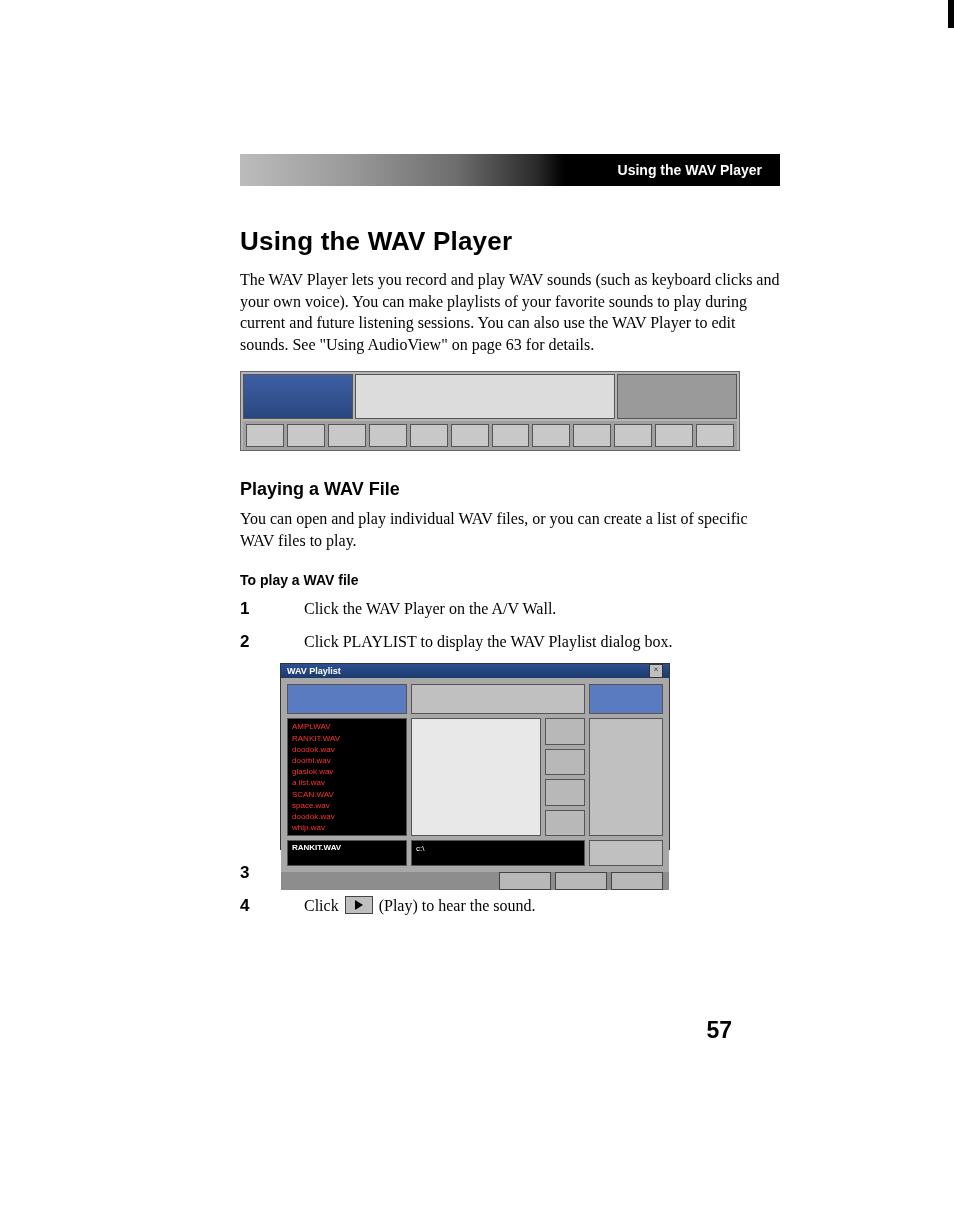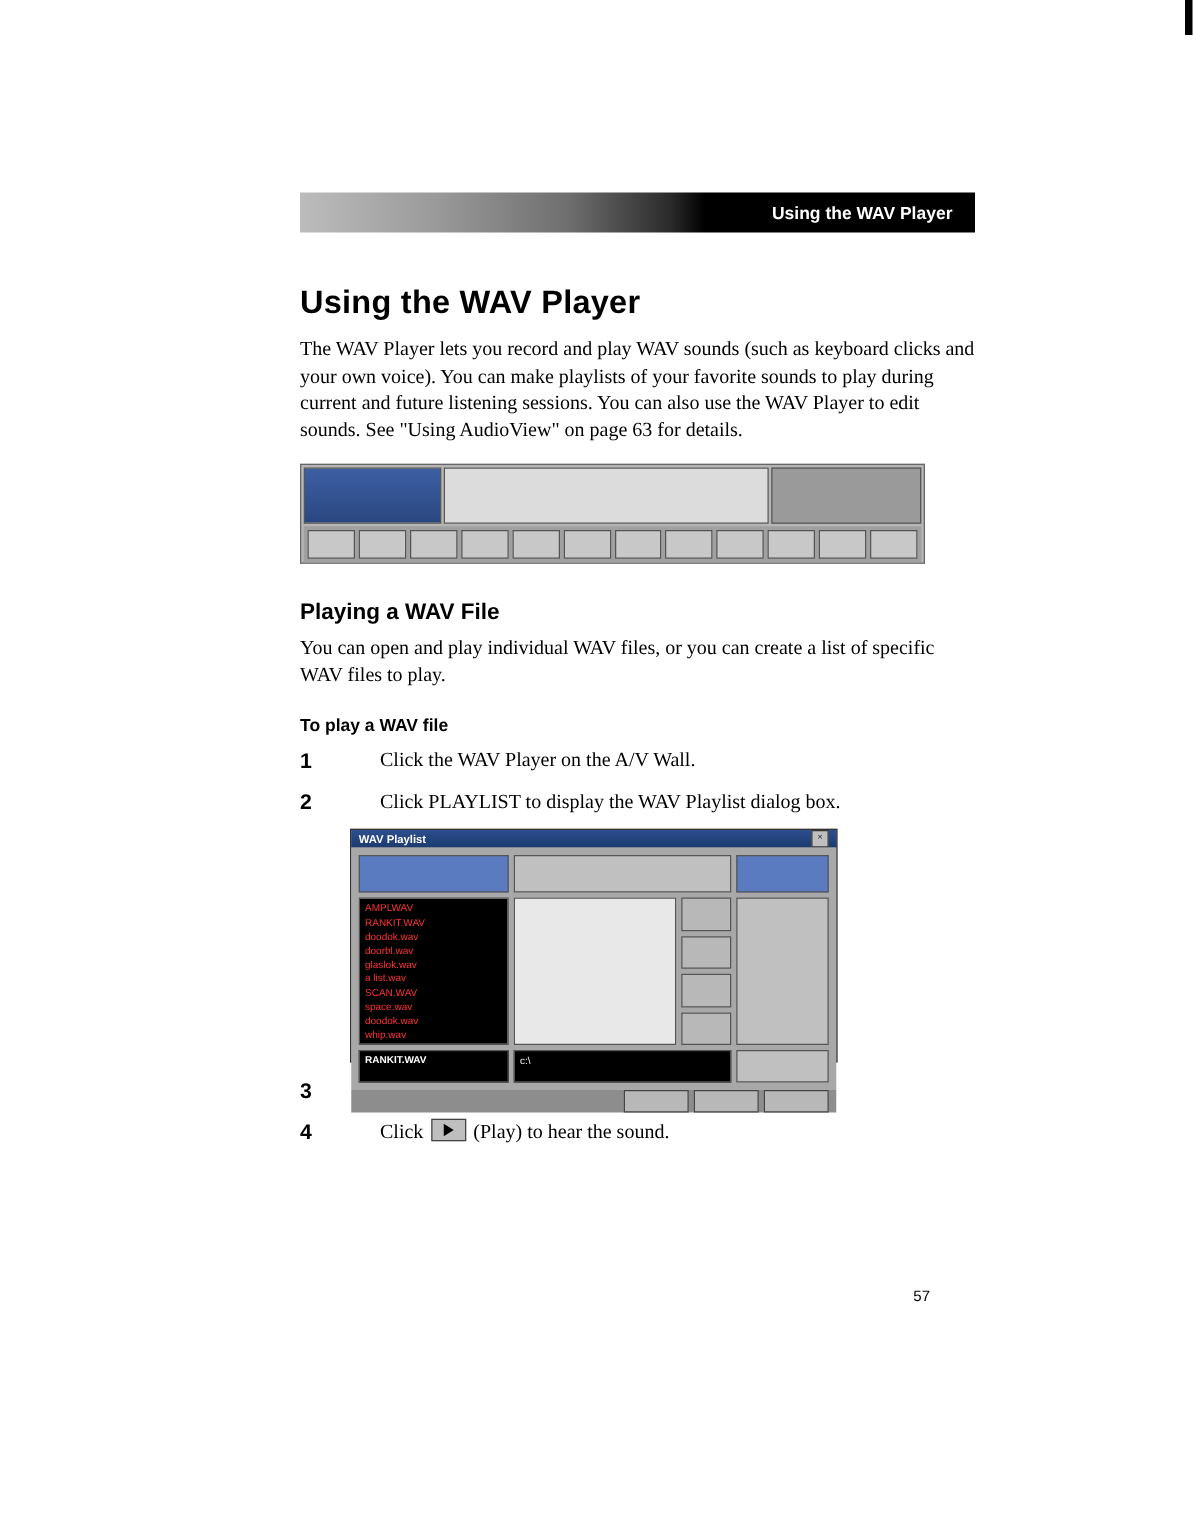--- a/index.html
+++ b/index.html
@@ -219,25 +219,25 @@
   .play-icon-inline::after {
     content: "";
     position: absolute;
     left: 9px; top: 3px;
     border-left: 8px solid #000;
     border-top: 5px solid transparent;
     border-bottom: 5px solid transparent;
   }
   .page-number {
     position: absolute;
-    right: 210px;
+    right: 222px;
     bottom: 178px;
     font-family: Arial, Helvetica, sans-serif;
-    font-weight: normal;
-    font-size: 12px;
+    font-weight: bold;
+    font-size: 23px;
   }
 </style>
 </head>
 <body>
 
 <div class="page">
   <div class="edge-mark"></div>
 
   <div class="content">
 

